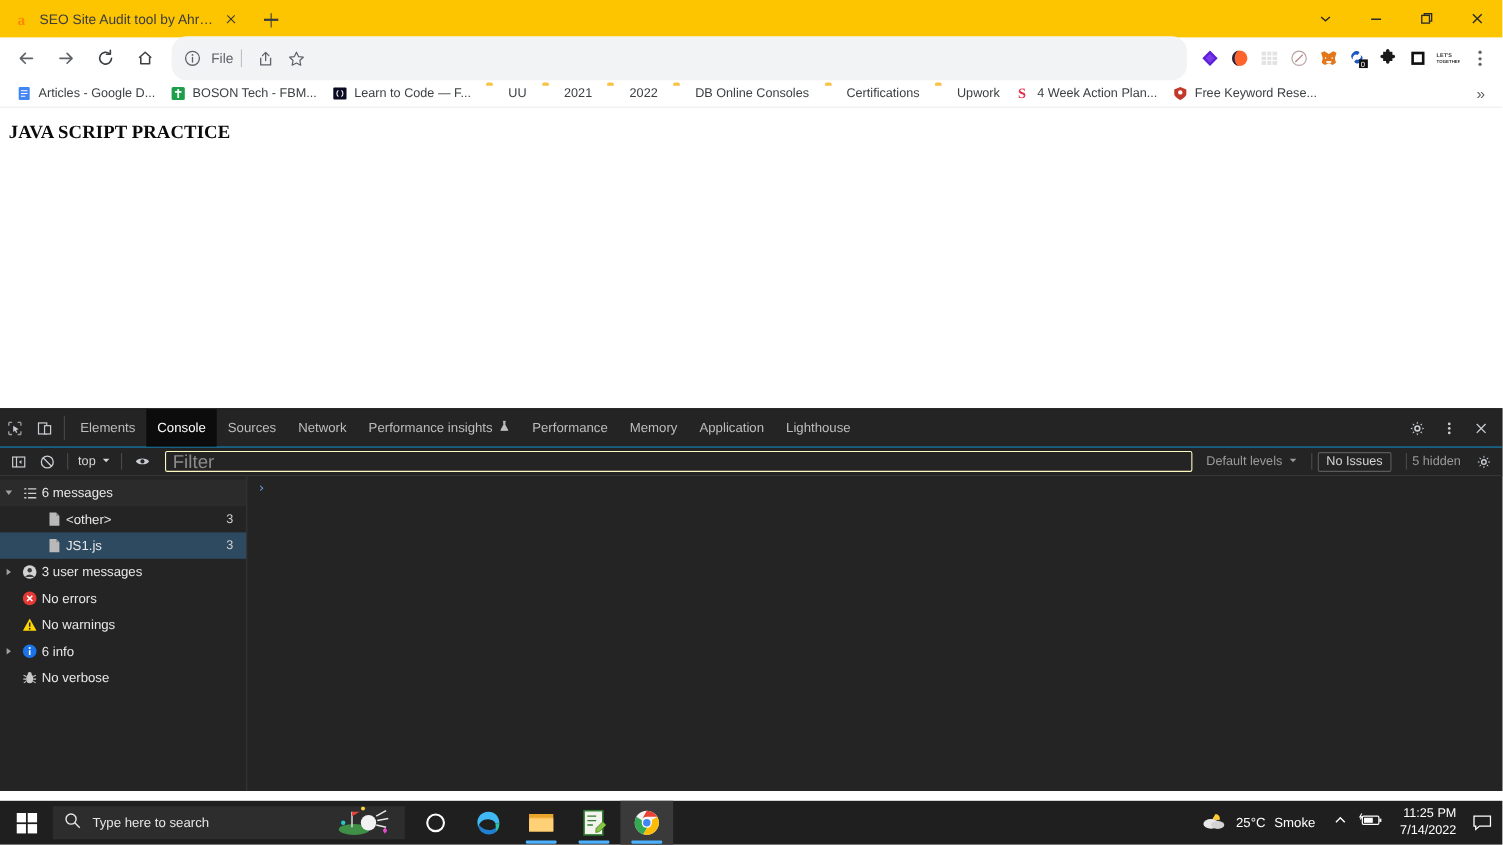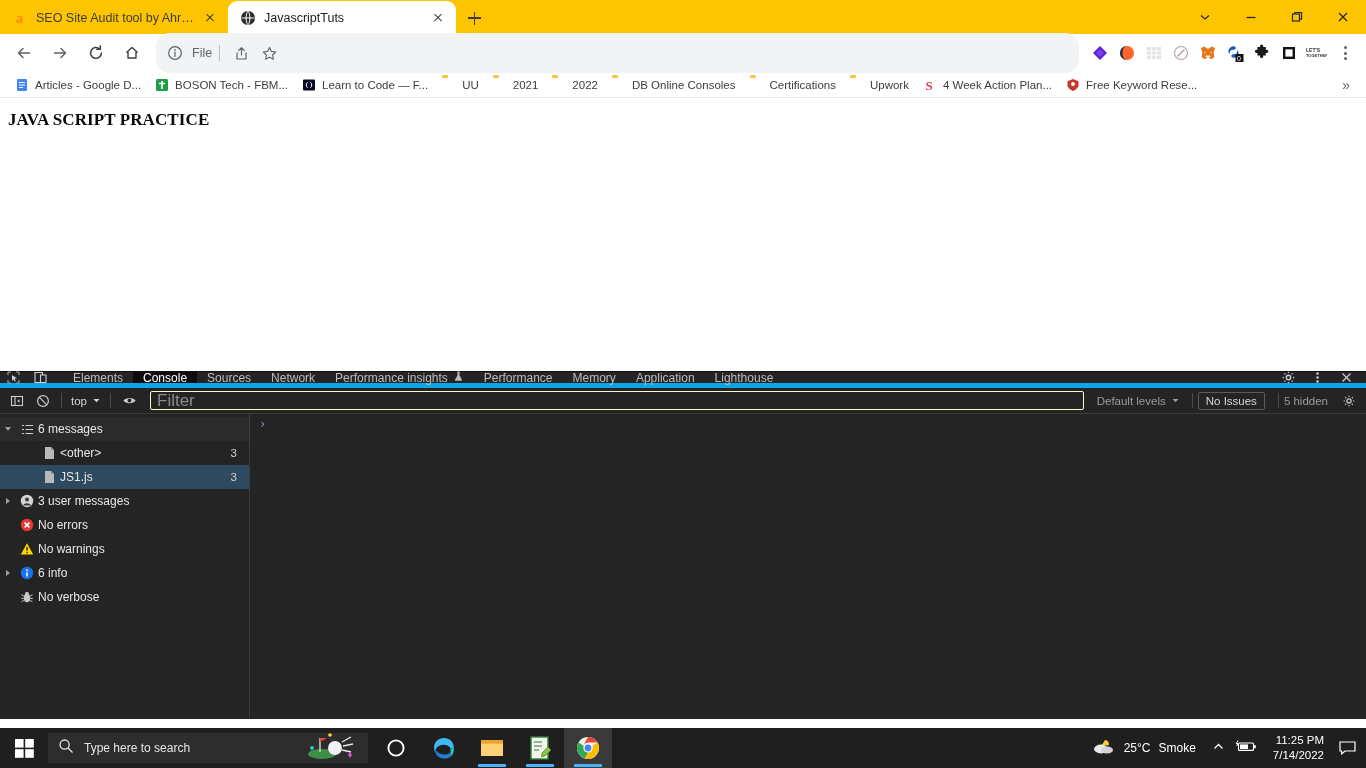--- a/index.html
+++ b/index.html
@@ -119,22 +119,22 @@
     color: #0b0b0b; padding: 12px 0 0 8px; letter-spacing: 0.1px;
   }
 
   
   .devtools {
     height: 348px; background: #242424; border-top: 1px solid #0f0f0f;
     display: flex; flex-direction: column;
     font-family: "Liberation Sans", sans-serif;
   }
   .dt-tabbar {
-    height: 16px; background: #242424; display: flex; align-items: stretch;
-    border-bottom: 5px solid #0ea5e9; flex: none;
+    height: 35px; background: #242424; display: flex; align-items: stretch;
+    border-bottom: 1px solid #0ea5e9; flex: none;
   }
   .dt-icnbtn {
     width: 27px; display: flex; align-items: center; justify-content: center;
     flex: none;
   }
   .dt-divider { width: 1px; background: #4a4a4a; margin: 6px 4px; flex: none; }
   .dt-tab {
     display: flex; align-items: center; padding: 0 10px; font-size: 12px;
     color: #bdbdbd; white-space: nowrap; gap: 5px;
   }
@@ -163,21 +163,21 @@
   }
   .fb-issues {
     font-size: 11.5px; color: #d6d6d6; border: 1px solid #5a5a5a;
     border-radius: 2px; padding: 2px 7px; flex: none; margin-right: 8px;
   }
   .fb-hidden { font-size: 11.5px; color: #9b9b9b; flex: none; margin-right: 8px; }
 
   .dt-body { flex: 1; display: flex; overflow: hidden; }
 
   .dt-sidebar {
-    width: 250px; background: #242424; border-right: 1px solid #3b3b3b;
+    width: 225px; background: #242424; border-right: 1px solid #3b3b3b;
     flex: none; padding-top: 3px; overflow: hidden;
   }
   .sb-row {
     height: 24px; display: flex; align-items: center; font-size: 12px;
     color: #e8e8e8; padding-right: 12px; gap: 0; position: relative;
   }
   .sb-row.selected { background: #2e4a60; }
   .sb-row.group { background: #2b2b2b; }
   .sb-arrow {
     width: 16px; height: 24px; display: flex; align-items: center;
@@ -260,30 +260,20 @@
       <span class="tab-favicon">
         <svg width="16" height="16" viewBox="0 0 16 16">
           <rect width="16" height="16" fill="#fdc500"></rect>
           <text x="4" y="13" font-family="Liberation Serif, serif" font-size="14" font-weight="bold" fill="#ff8800">a</text>
         </svg>
       </span>
       <span class="tab-title">SEO Site Audit tool by Ahrefs</span>
       <span class="tab-close"></span>
     </div>
 
-    <div class="tab active">
-      <span class="tab-favicon">
-        <svg width="16" height="16" viewBox="0 0 16 16">
-          <circle cx="8" cy="8" r="7" fill="#2b2b2b"></circle>
-          <path d="M1.6 8 H14.4 M8 1.2 C5.4 4 5.4 12 8 14.8 C10.6 12 10.6 4 8 1.2Z" stroke="#ffffff" stroke-width="1" fill="none"></path>
-        </svg>
-      </span>
-      <span class="tab-title">JavascriptTuts</span>
-      <span class="tab-close"></span>
-    </div>
 
     <div class="newtab"></div>
 
     <div class="tabstrip-spacer"></div>
 
     <div class="wincontrols">
       <div class="wc">
         <svg width="14" height="14" viewBox="0 0 14 14">
             <path d="M3 5.5 L7 9 L11 5.5" stroke="#2b2b2b" stroke-width="1.3" fill="none"></path>
           </svg>

